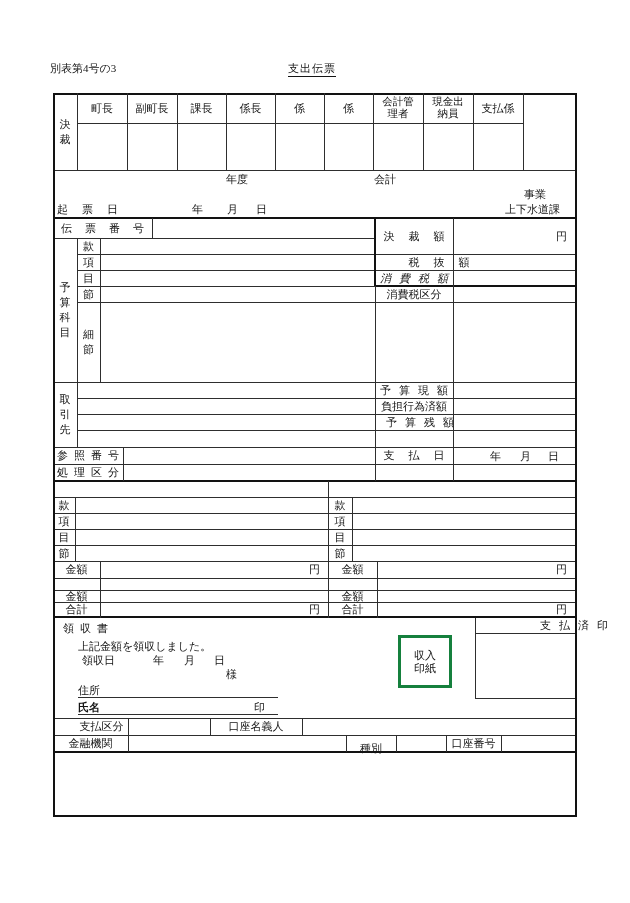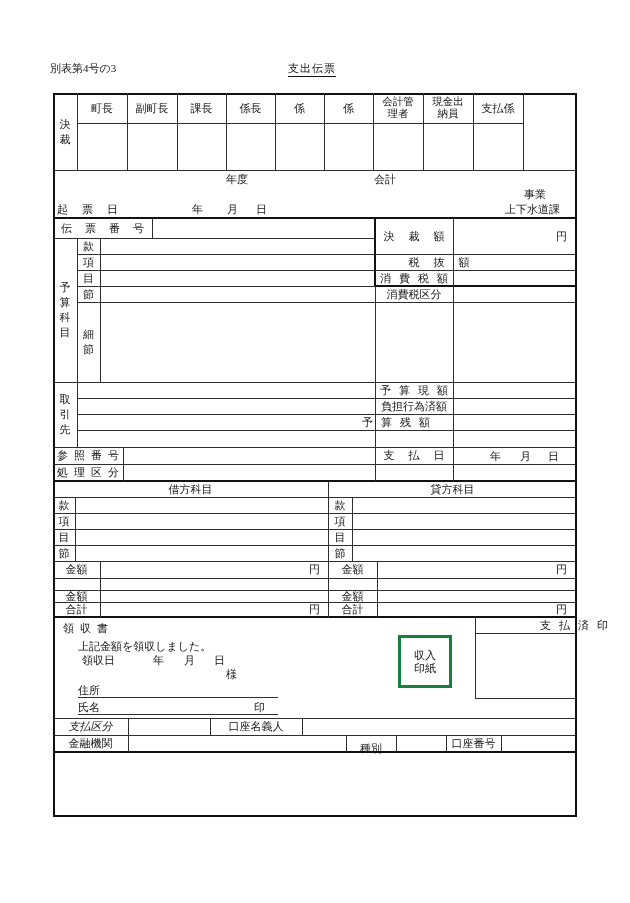--- a/index.html
+++ b/index.html
@@ -132,21 +132,21 @@
   <div class="c" style="left:375px;top:218px;width:78px;height:36px;">
     <span class="ls14">決裁額</span>
   </div>
   <div class="c end" style="left:453px;top:218px;width:114px;height:36px;">
     <span>円</span>
   </div>
   <div class="c" style="left:375px;top:254px;width:78px;height:16px;padding-left:25px;">
     <span class="ls14">税抜額</span>
   </div>
   <div class="field" style="left:453px;top:254px;width:122px;height:16px;"></div>
-  <div class="c" style="left:375px;top:270px;width:78px;height:16px;">
+  <div class="c" style="left:375px;top:270px;width:78px;height:16px;font-style:italic;">
     <span class="ls8">消費税額</span>
   </div>
   <div class="field" style="left:453px;top:270px;width:122px;height:16px;"></div>
   <div class="c" style="left:375px;top:286px;width:78px;height:16px;">消費税区分</div>
   <div class="field" style="left:453px;top:286px;width:122px;height:16px;"></div>
 
   <div class="c" style="left:53px;top:238px;width:24px;height:144px;">
     <span class="vt">予算科目</span>
   </div>
   <div class="c" style="left:77px;top:238px;width:23px;height:16px;">款</div>
@@ -168,42 +168,40 @@
   <div class="field" style="left:77px;top:382px;width:297px;height:16px;"></div>
   <div class="field" style="left:77px;top:398px;width:297px;height:16px;"></div>
   <div class="field" style="left:77px;top:414px;width:297px;height:16px;"></div>
   <div class="field" style="left:77px;top:430px;width:297px;height:17px;"></div>
   <div class="c" style="left:375px;top:382px;width:78px;height:16px;">
     <span class="ls8">予算現額</span>
   </div>
   <div class="field" style="left:453px;top:382px;width:122px;height:16px;"></div>
   <div class="c" style="left:375px;top:398px;width:78px;height:16px;">負担行為済額</div>
   <div class="field" style="left:453px;top:398px;width:122px;height:16px;"></div>
-  <div class="c" style="left:357px;top:414px;width:78px;height:16px;">
+  <div class="c" style="left:381px;top:414px;width:78px;height:16px;">
     <span class="ls8">予算残額</span>
   </div>
   <div class="field" style="left:453px;top:414px;width:122px;height:16px;"></div>
 
   <div class="c" style="left:53px;top:447px;width:70px;height:17px;">
     <span class="ls6">参照番号</span>
   </div>
   <div class="field" style="left:123px;top:447px;width:251px;height:17px;"></div>
   <div class="c" style="left:375px;top:447px;width:78px;height:17px;">
     <span class="ls14">支払日</span>
   </div>
   <span class="t" style="left:490px;top:449px;">年</span>
   <span class="t" style="left:520px;top:449px;">月</span>
   <span class="t" style="left:548px;top:449px;">日</span>
   <div class="c" style="left:53px;top:464px;width:70px;height:17px;">
     <span class="ls6">処理区分</span>
   </div>
   <div class="field" style="left:123px;top:464px;width:251px;height:17px;"></div>
 
-  <div class="c" style="left:53px;top:481px;width:275px;height:16px;">借方科目</div>
-  <div class="c" style="left:328px;top:481px;width:249px;height:16px;">貸方科目</div>
 
   <div class="c" style="left:53px;top:497px;width:22px;height:16px;">款</div>
   <div class="c" style="left:53px;top:513px;width:22px;height:16px;">項</div>
   <div class="c" style="left:53px;top:529px;width:22px;height:16px;">目</div>
   <div class="c" style="left:53px;top:545px;width:22px;height:16px;">節</div>
   <div class="c" style="left:328px;top:497px;width:24px;height:16px;">款</div>
   <div class="c" style="left:328px;top:513px;width:24px;height:16px;">項</div>
   <div class="c" style="left:328px;top:529px;width:24px;height:16px;">目</div>
   <div class="c" style="left:328px;top:545px;width:24px;height:16px;">節</div>
 
@@ -231,30 +229,30 @@
   </div>
 
   <span class="t ls6" style="left:63px;top:621px;">領収書</span>
   <span class="t" style="left:78px;top:639px;">上記金額を領収しました。</span>
   <span class="t" style="left:82px;top:653px;">領収日</span>
   <span class="t" style="left:153px;top:653px;">年</span>
   <span class="t" style="left:184px;top:653px;">月</span>
   <span class="t" style="left:214px;top:653px;">日</span>
   <span class="t" style="left:226px;top:667px;">様</span>
   <span class="t" style="left:78px;top:683px;">住所</span>
-  <span class="t" style="left:78px;top:700px;">氏名</span>
+  <span class="t" style="left:78px;top:700px;font-weight:bold;">氏名</span>
   <span class="t" style="left:254px;top:700px;">印</span>
   <div class="box c" style="left:398px;top:635px;width:48px;height:47px;">収入
 印紙</div>
   <div class="c" style="left:475px;top:618px;width:102px;height:15px;margin-left:48px;">
     <span class="ls8">支払済印</span>
   </div>
   <div class="field" style="left:475px;top:633px;width:102px;height:65px;"></div>
 
-  <div class="c" style="left:53px;top:718px;width:75px;height:17px;font-style:italic;">支払区分</div>
+  <div class="c" style="left:64px;top:718px;width:75px;height:17px;">支払区分</div>
   <div class="field" style="left:128px;top:718px;width:82px;height:17px;"></div>
   <div class="c" style="left:210px;top:718px;width:92px;height:17px;">口座名義人</div>
   <div class="field" style="left:302px;top:718px;width:273px;height:17px;"></div>
   <div class="c" style="left:53px;top:735px;width:75px;height:16px;">金融機関</div>
   <div class="field" style="left:128px;top:735px;width:218px;height:16px;"></div>
   <div class="c" style="left:346px;top:735px;width:50px;height:26px;">種別</div>
   <div class="field" style="left:396px;top:735px;width:50px;height:16px;"></div>
   <div class="c" style="left:446px;top:735px;width:55px;height:16px;">口座番号</div>
   <div class="field" style="left:501px;top:735px;width:74px;height:16px;"></div>
 

